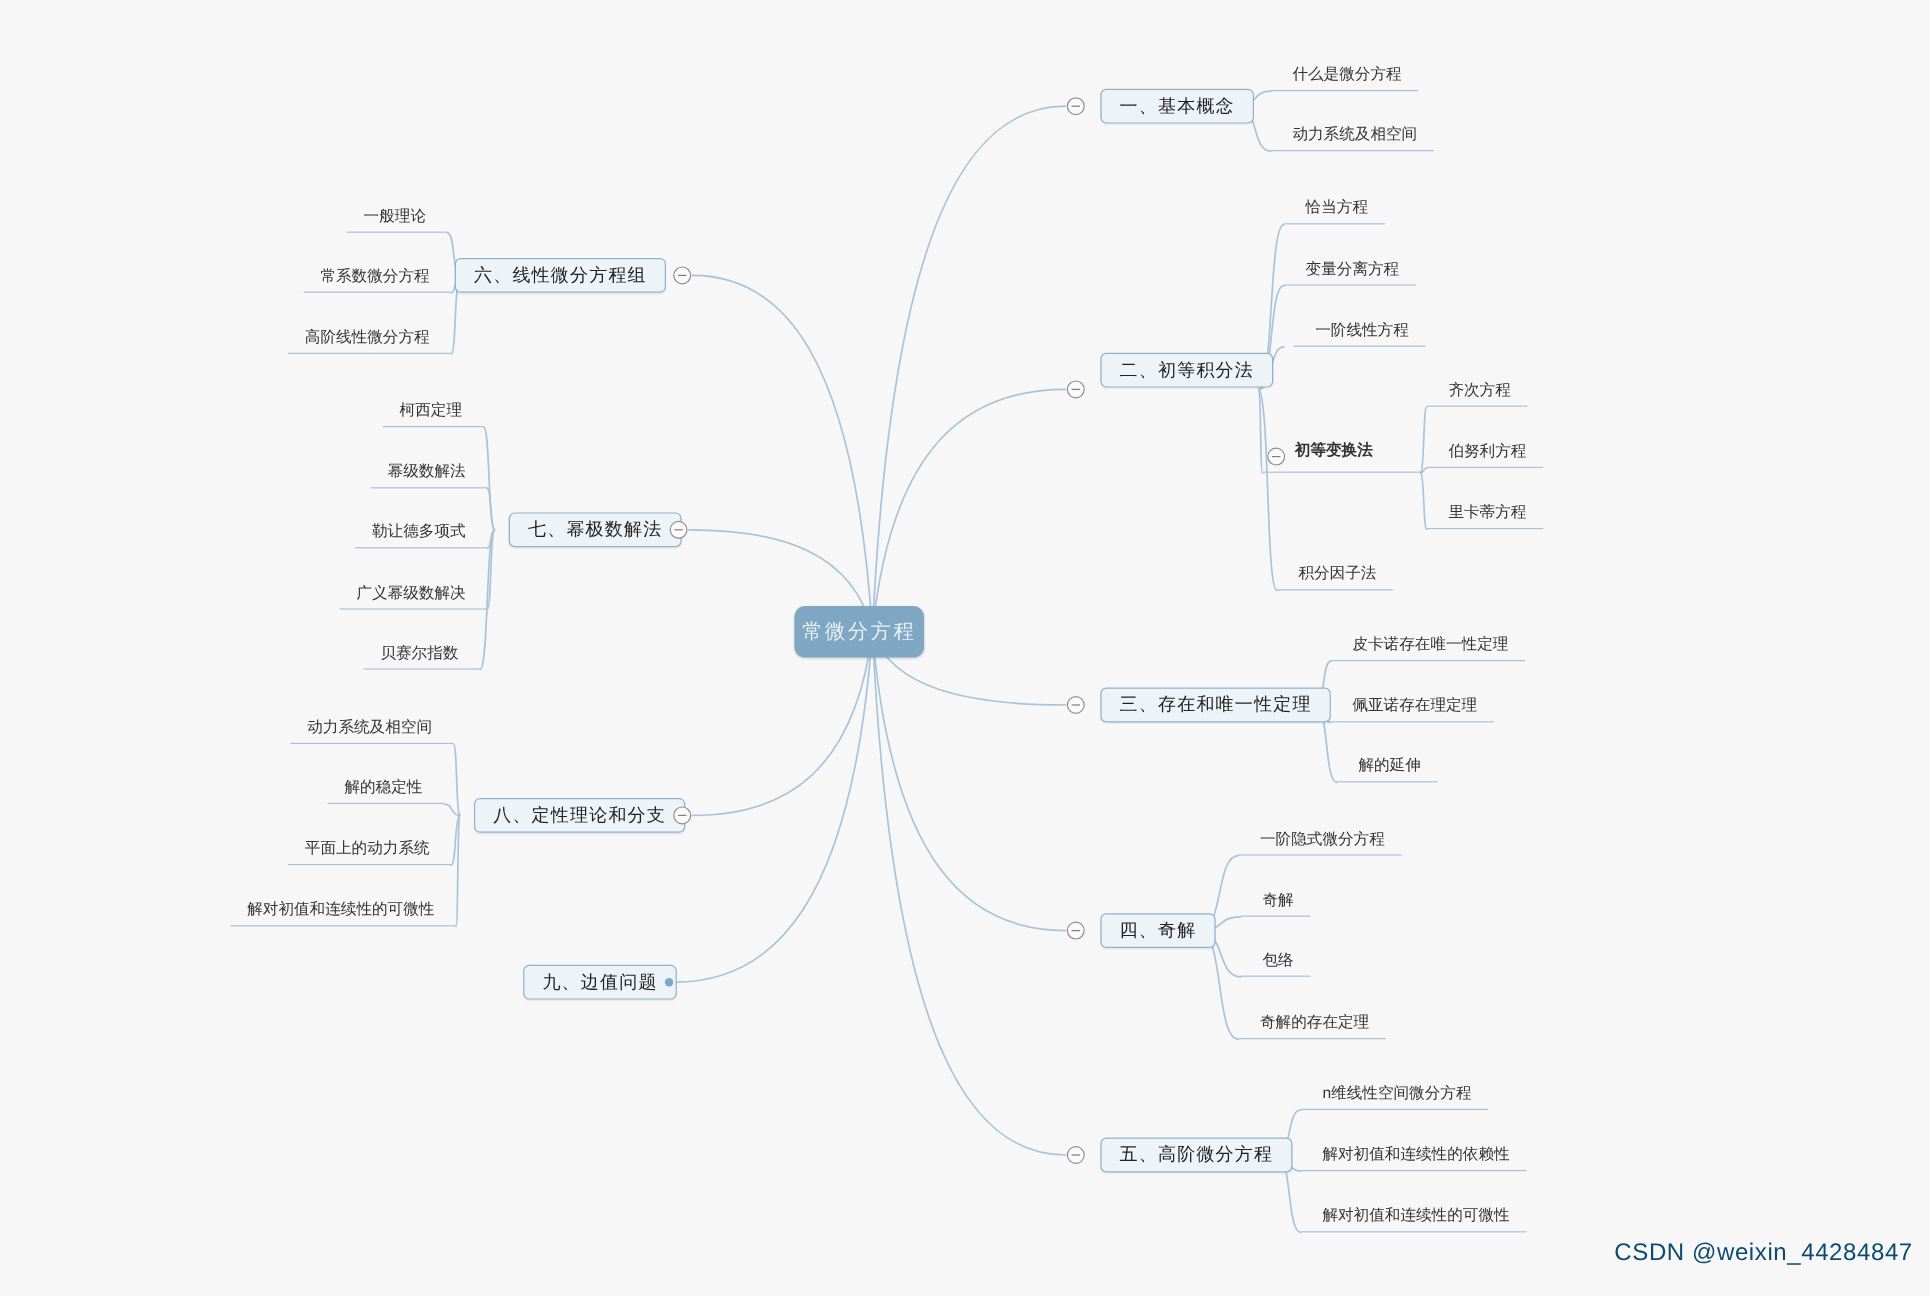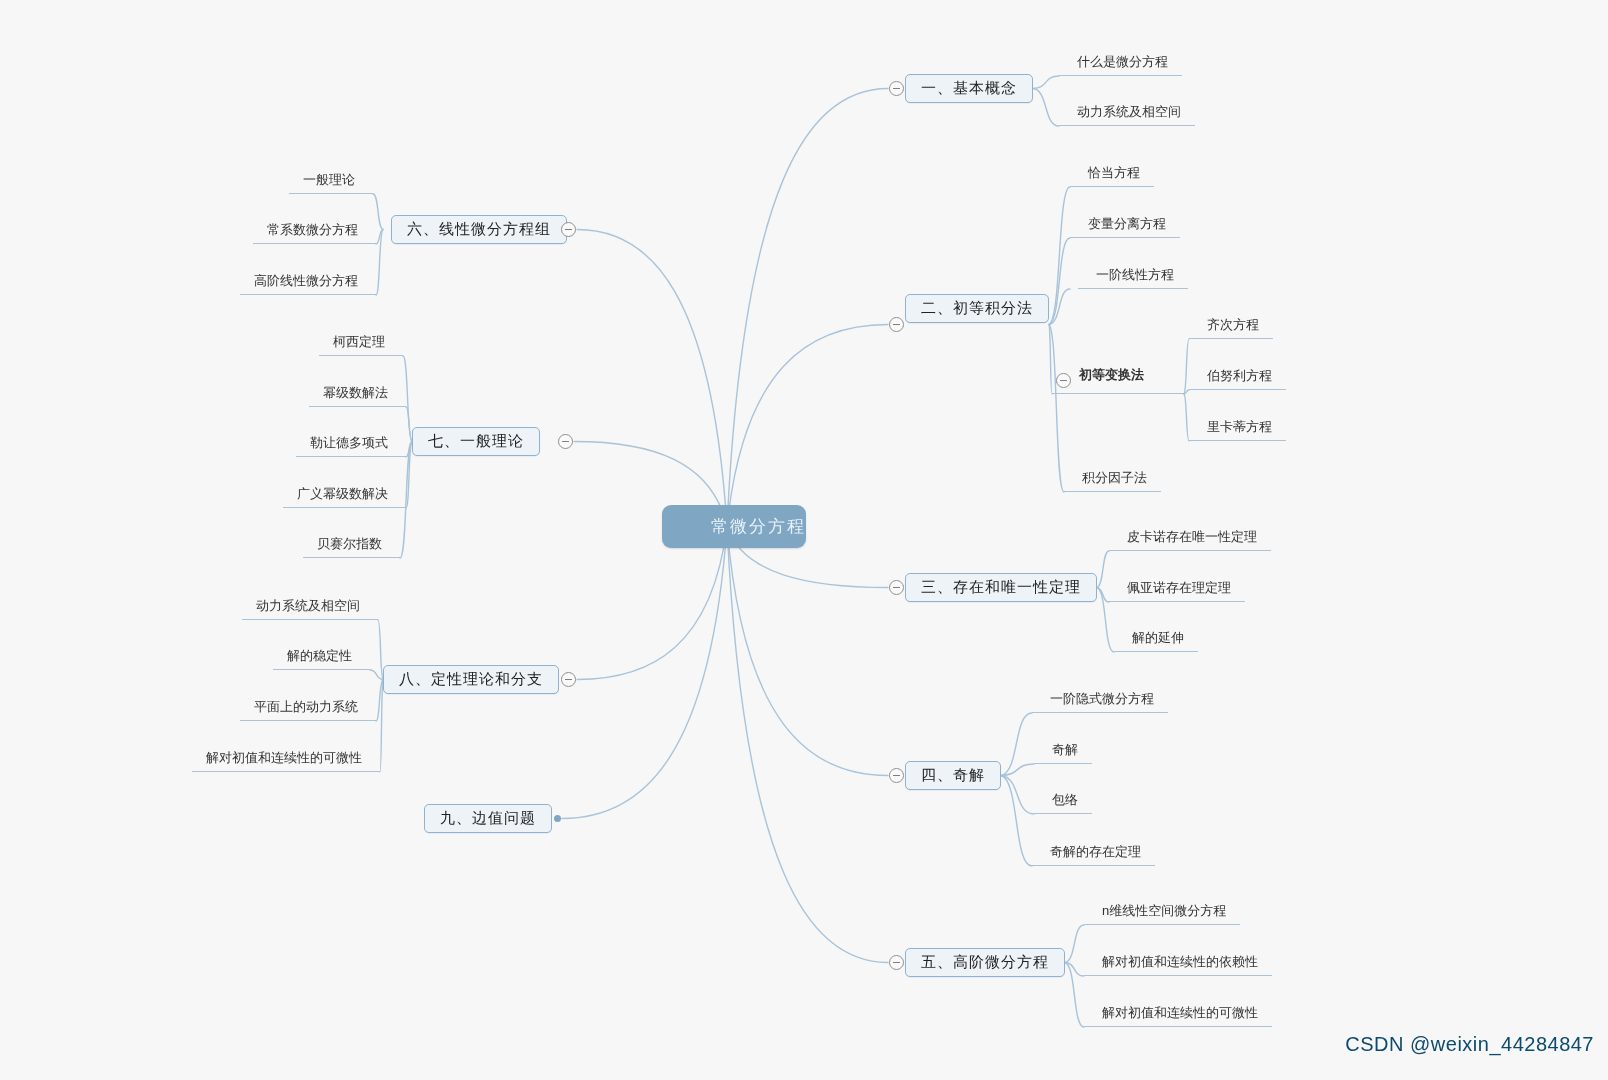--- a/index.html
+++ b/index.html
@@ -7,27 +7,28 @@
     width:1608px;height:1080px;position:relative;overflow:hidden;
     background:#f7f7f8;
     font-family:"Liberation Sans","DejaVu Sans",sans-serif;
   }
   #stage{position:absolute;left:0;top:0;width:1608px;height:1080px;}
   #edges{position:absolute;left:0;top:0;z-index:1;}
   #edges path{fill:none;stroke:#a9c3d9;stroke-width:1.4;stroke-linecap:round;}
   .node{position:absolute;z-index:2;white-space:nowrap;}
   .root{
     background:#7fa6c2;color:#e9f1f7;font-size:17px;letter-spacing:2px;
-    width:144px;text-align:right;padding:10px 0;border-radius:9px;
+    width:108px;text-align:center;padding:10px 0;border-radius:9px;
     box-shadow:0 1px 2px rgba(0,0,0,0.12);
   }
   .box{
     background:#eef3f8;border:1px solid #8fb2d0;border-radius:5px;
     font-size:15px;color:#222;padding:4px 15px;letter-spacing:1px;
     box-shadow:0 1px 1px rgba(0,0,0,0.05);
+    margin-left:12px;
   }
   .leaf{
     font-size:13px;color:#333;line-height:16px;
     border-bottom:1.4px solid #a9c3d9;
   }
   .leaf.r{padding:0 14px 5px 18px;text-align:right;}
   .leaf.l{padding:0 18px 5px 14px;}
   .leaf.sub{padding:0 40px 5px 4px;font-weight:bold;}
   .mcirc{
     position:absolute;z-index:3;width:15px;height:15px;box-sizing:border-box;
@@ -92,22 +93,22 @@
     </svg>
 
   <div class="node root" id="root" style="left:662px;top:505px">常微分方程</div>
 
   <div class="node box" id="b-r0" style="left:905px;top:74px">一、基本概念</div>
   <div class="node box" id="b-r1" style="left:905px;top:294px">二、初等积分法</div>
   <div class="node box" id="b-r2" style="left:905px;top:573px">三、存在和唯一性定理</div>
   <div class="node box" id="b-r3" style="left:905px;top:761px">四、奇解</div>
   <div class="node box" id="b-r4" style="left:905px;top:948px">五、高阶微分方程</div>
 
-  <div class="node box" id="b-l0" style="left:391px;top:215px">六、线性微分方程组</div>
-  <div class="node box" id="b-l1" style="left:412px;top:427px">七、一般理论</div>
+  <div class="node box" id="b-l0" style="left:367px;top:215px">六、线性微分方程组</div>
+  <div class="node box" id="b-l1" style="left:412px;top:427px">七、幂极数解法</div>
   <div class="node box" id="b-l2" style="left:383px;top:665px">八、定性理论和分支</div>
   <div class="node box" id="b-l3" style="left:424px;top:804px">九、边值问题</div>
 
   <div class="mcirc" id="c-r0" style="left: 889px; top: 81px;">
       <span class="mdash"></span>
     </div>
   <div class="mcirc" id="c-r1" style="left: 889px; top: 317px;">
       <span class="mdash"></span>
     </div>
   <div class="mcirc" id="c-r2" style="left: 889px; top: 580px;">

